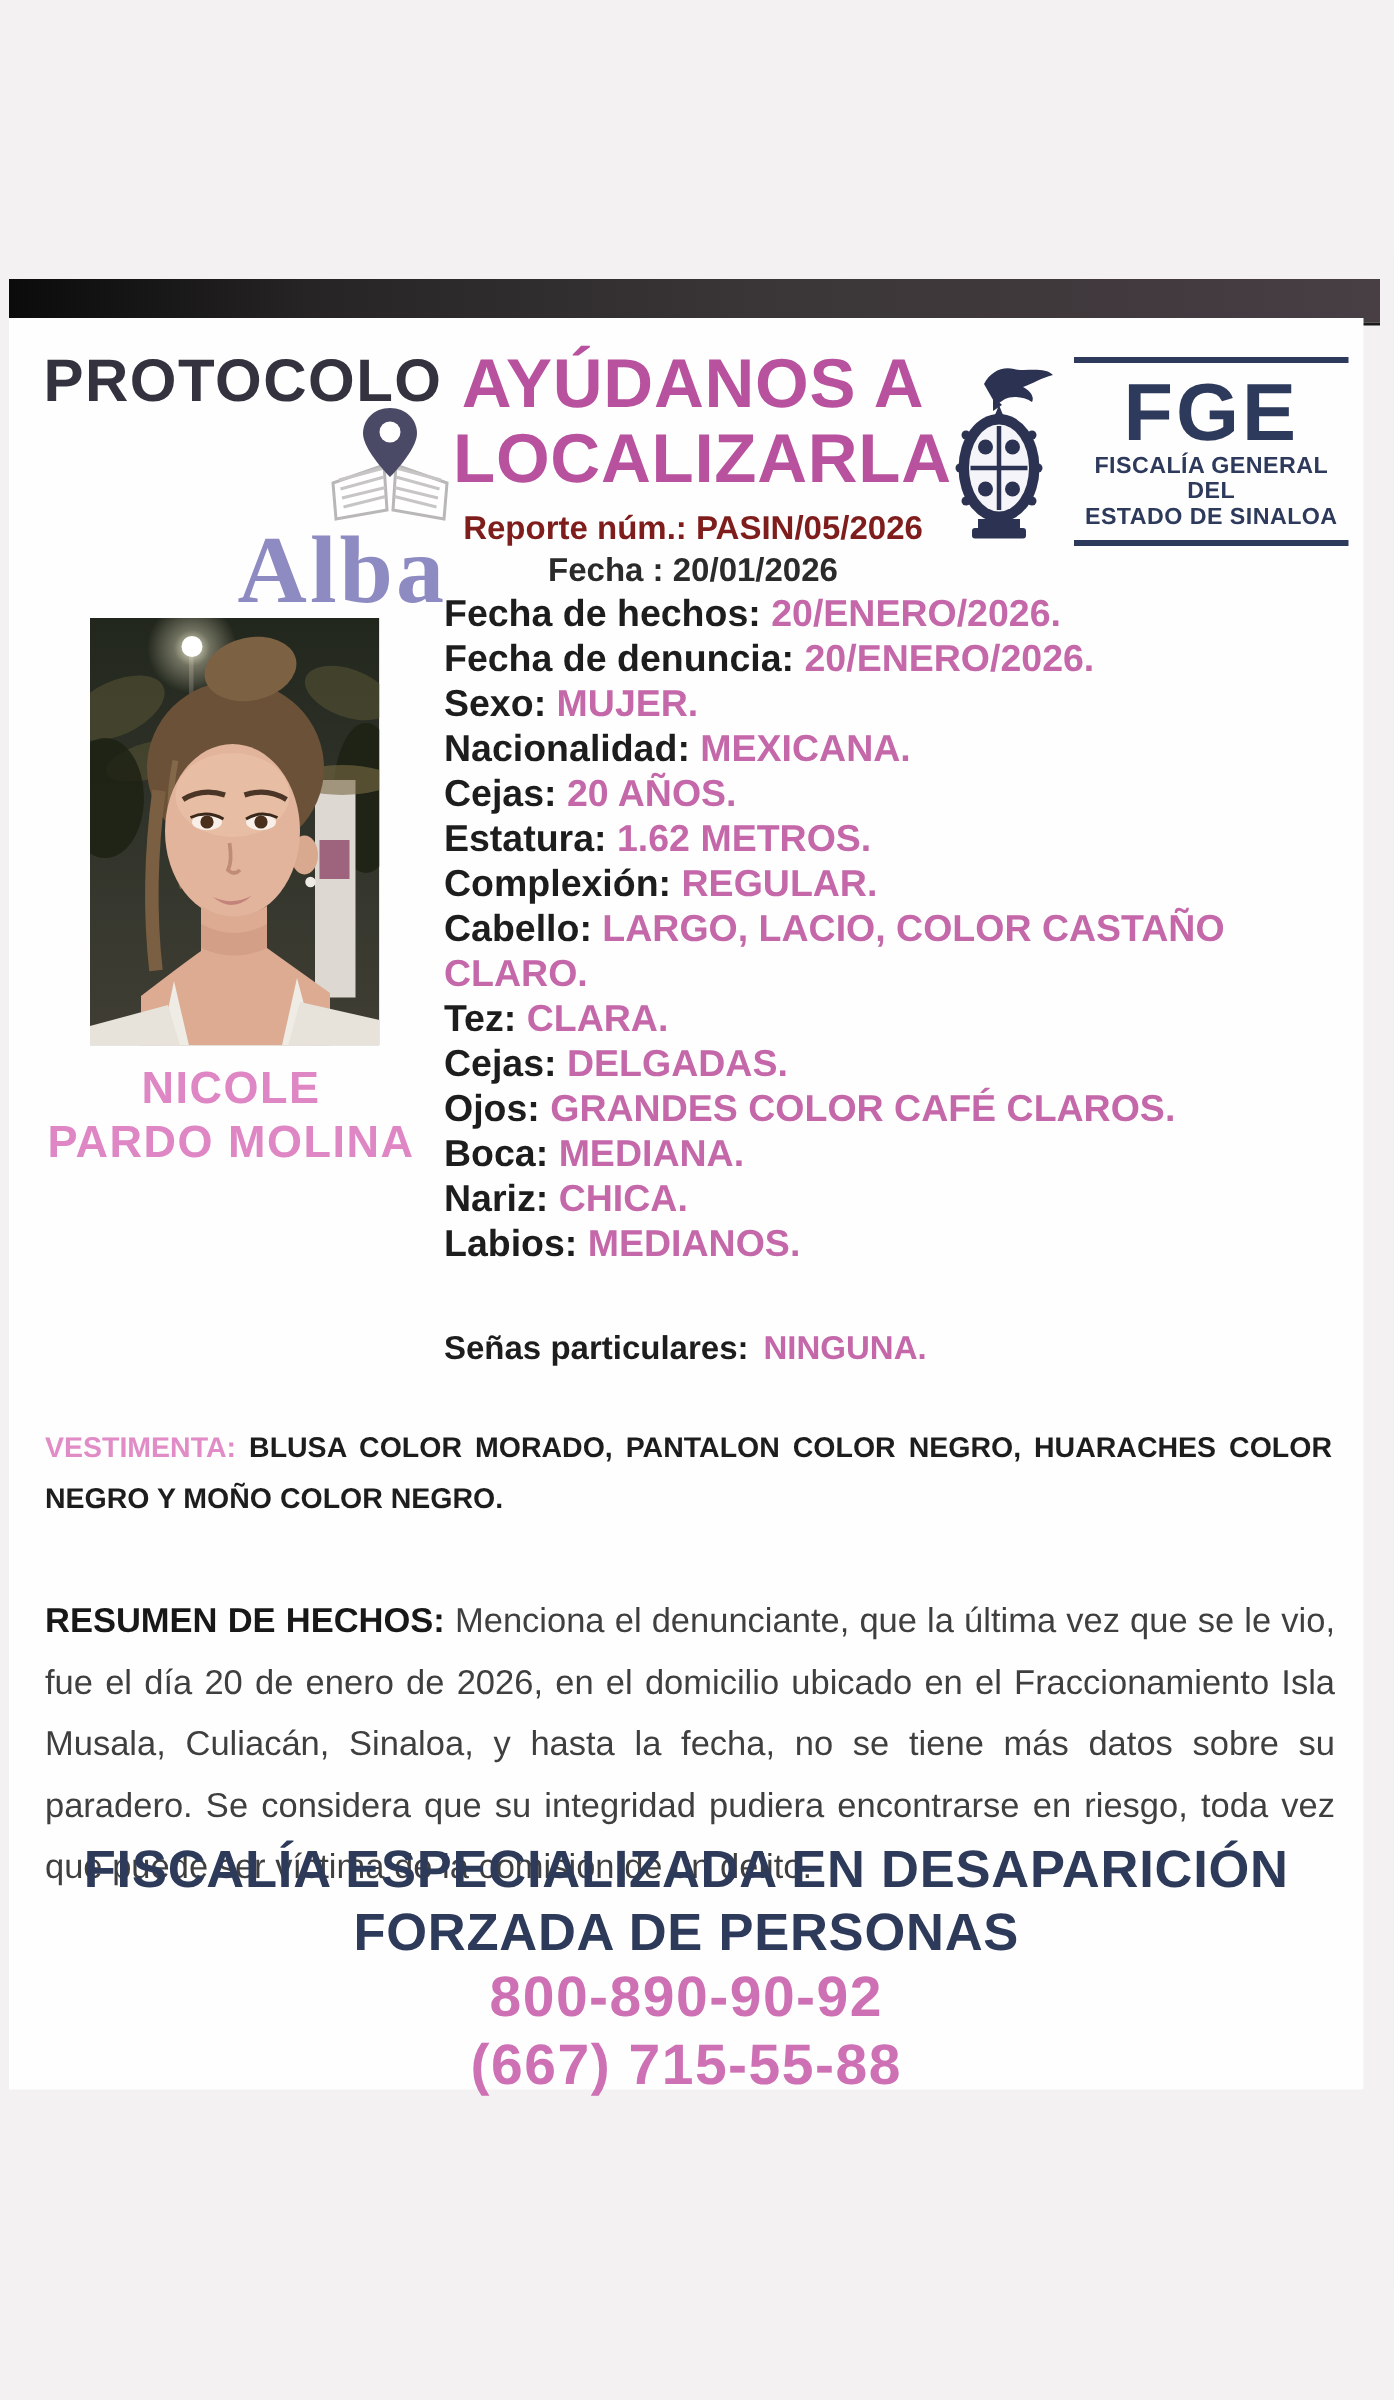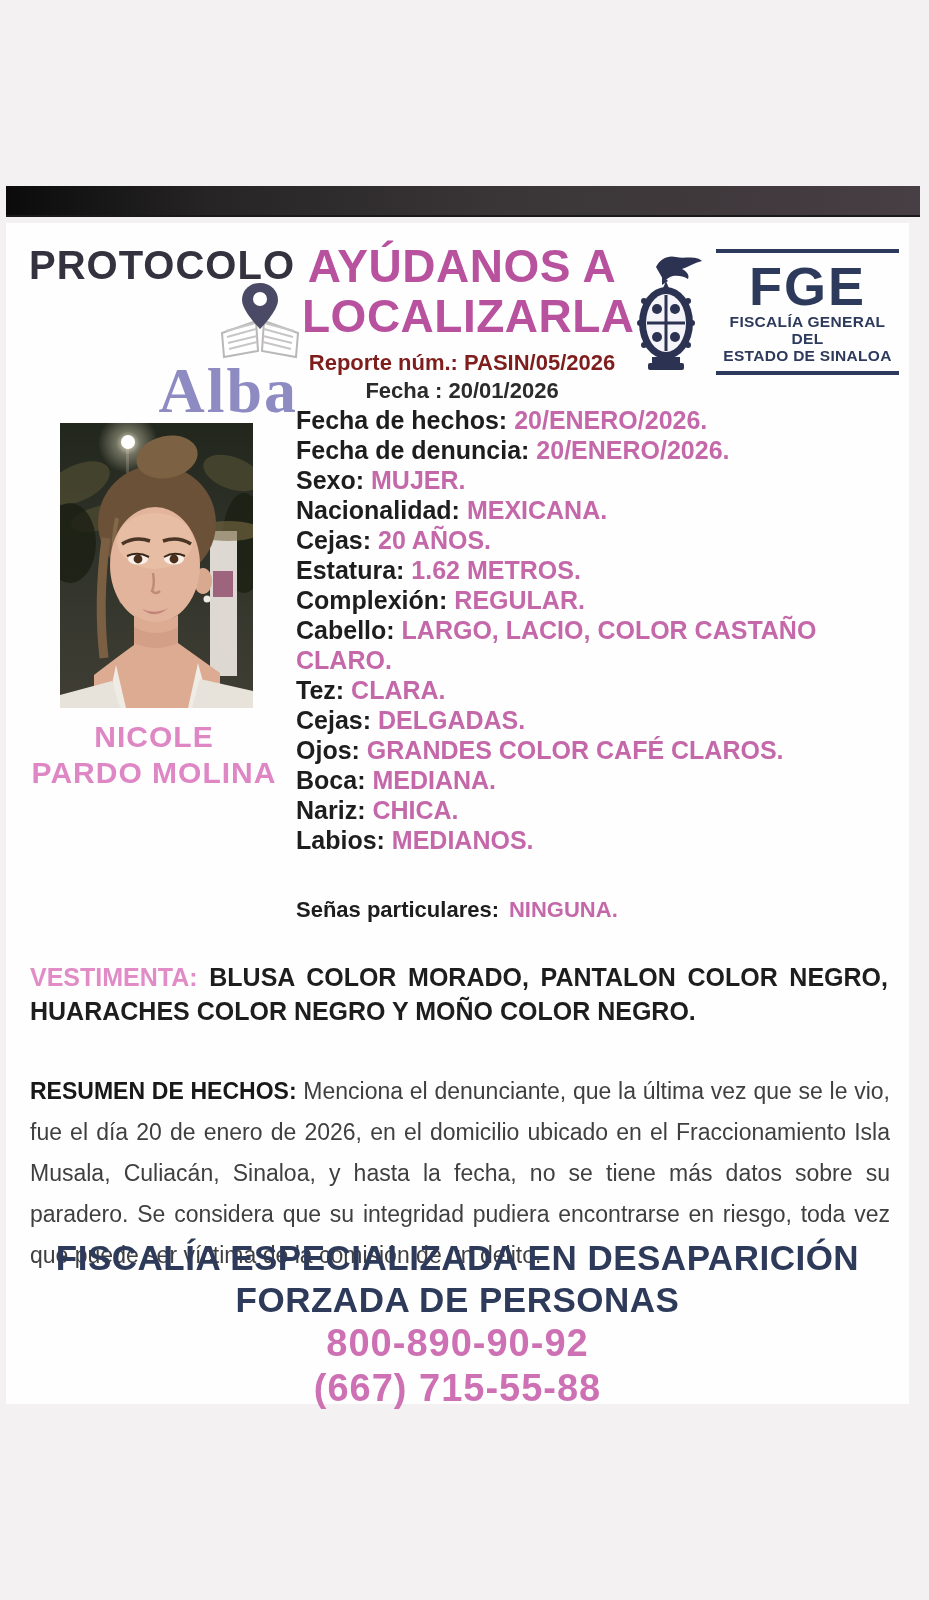--- a/index.html
+++ b/index.html
@@ -1,21 +1,21 @@
 <!DOCTYPE html>
 <html><head>
 <meta charset="utf-8">
 <style>
   html,body{margin:0;padding:0;background:#e9e7e8;}
   .canvas{position:relative;width:929px;height:1600px;background:#f3f1f2;overflow:hidden;
           font-family:"Liberation Sans",sans-serif;}
   .top-bar{position:absolute;left:6px;top:186px;width:914px;height:29px;
            background:linear-gradient(90deg,#0b0b0b 0%,#262425 22%,#3a3637 55%,#423a3e 85%,#473f43 100%);
            border-bottom:2px solid #1a1a1a;}
-  .poster{position:absolute;left:6px;top:223px;width:903px;height:1181px;background:#fefefe;}
+  .poster{position:absolute;left:6px;top:212px;width:903px;height:1181px;background:#fefefe;}
 
   
   .alba-logo{position:absolute;left:20px;top:22px;width:272px;text-align:center;}
   .alba-title{font-size:40px;font-weight:bold;letter-spacing:1px;color:#33323e;line-height:40px;}
   .alba-row{display:flex;align-items:flex-end;justify-content:center;margin-top:-4px;flex-direction:column;}
   .alba-pin-book{width:86px;height:78px;flex:0 0 auto;margin-right:-6px;}
   .alba-name{font-family:"Liberation Serif",serif;font-weight:bold;font-size:64px;line-height:64px;
              color:#8e8bc3;letter-spacing:2px;}
   .alba-subtitle{font-size:22px;font-weight:bold;color:#33323e;margin-top:4px;letter-spacing:.5px;}
 
@@ -39,21 +39,21 @@
 
   
   .fields{position:absolute;left:290px;top:182px;width:552px;}
   .field-line{font-size:25px;line-height:30px;font-weight:bold;}
   .fl{color:#1d1d1d;}
   .fv{color:#c468aa;}
   .senas{position:absolute;left:290px;top:674px;font-size:22px;font-weight:bold;}
   .senas .fv{margin-left:10px;}
 
   
-  .vestimenta{position:absolute;left:24px;top:737px;width:858px;font-size:25px;line-height:34px;
+  .vestimenta{position:absolute;left:24px;top:737px;width:858px;font-size:19px;line-height:34px;
               font-weight:bold;color:#1d1d1d;text-align:justify;}
   .vestimenta .vl{color:#e18cc6;}
   .resumen{position:absolute;left:24px;top:848px;width:860px;font-size:23px;line-height:41px;
            color:#3f3f3f;text-align:justify;}
   .resumen .rl{font-weight:bold;color:#181818;}
 
   
   .footer{position:absolute;left:0;top:1014px;width:903px;text-align:center;}
   .agency{font-size:35px;line-height:42px;font-weight:bold;color:#2d3a5a;letter-spacing:.5px;}
   .phone{font-size:38px;line-height:45px;font-weight:bold;color:#cd70b4;letter-spacing:1px;}

